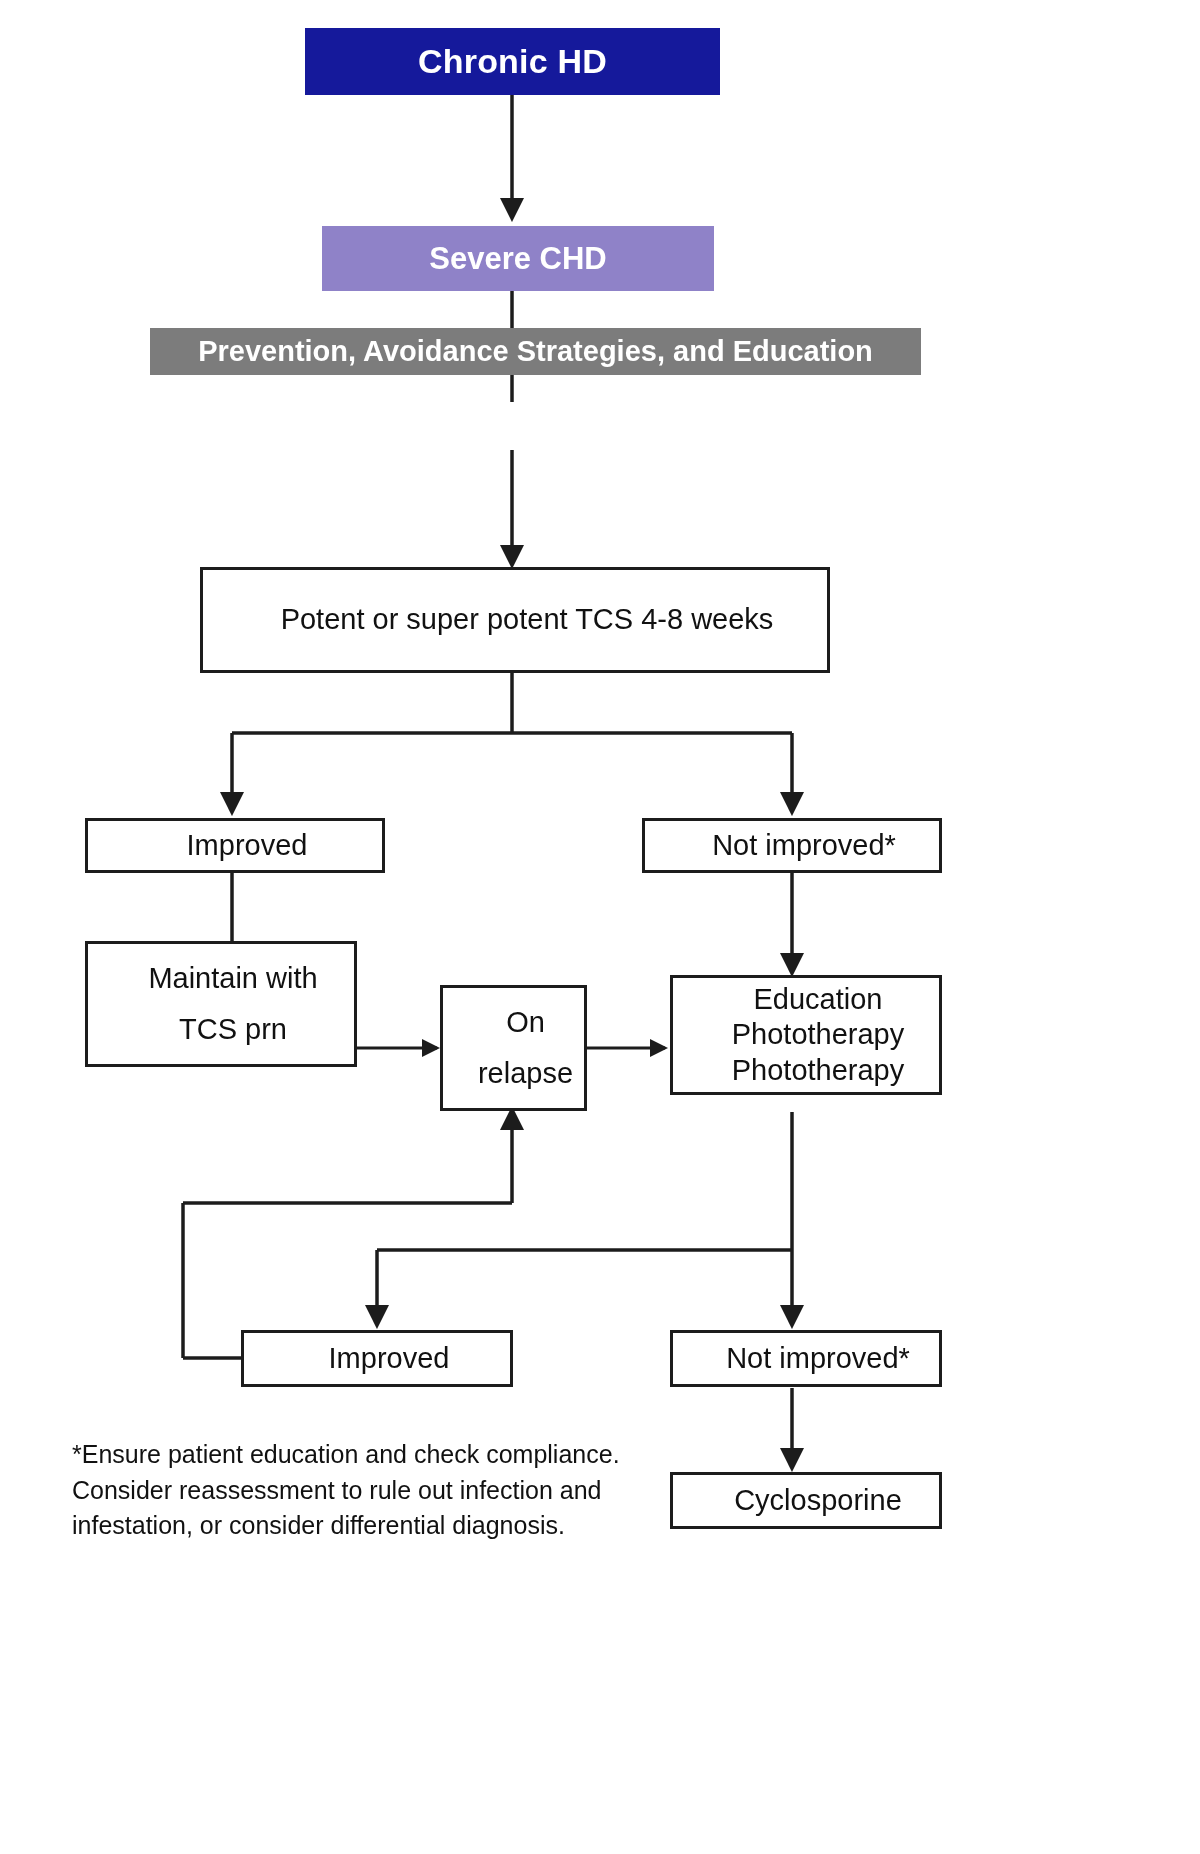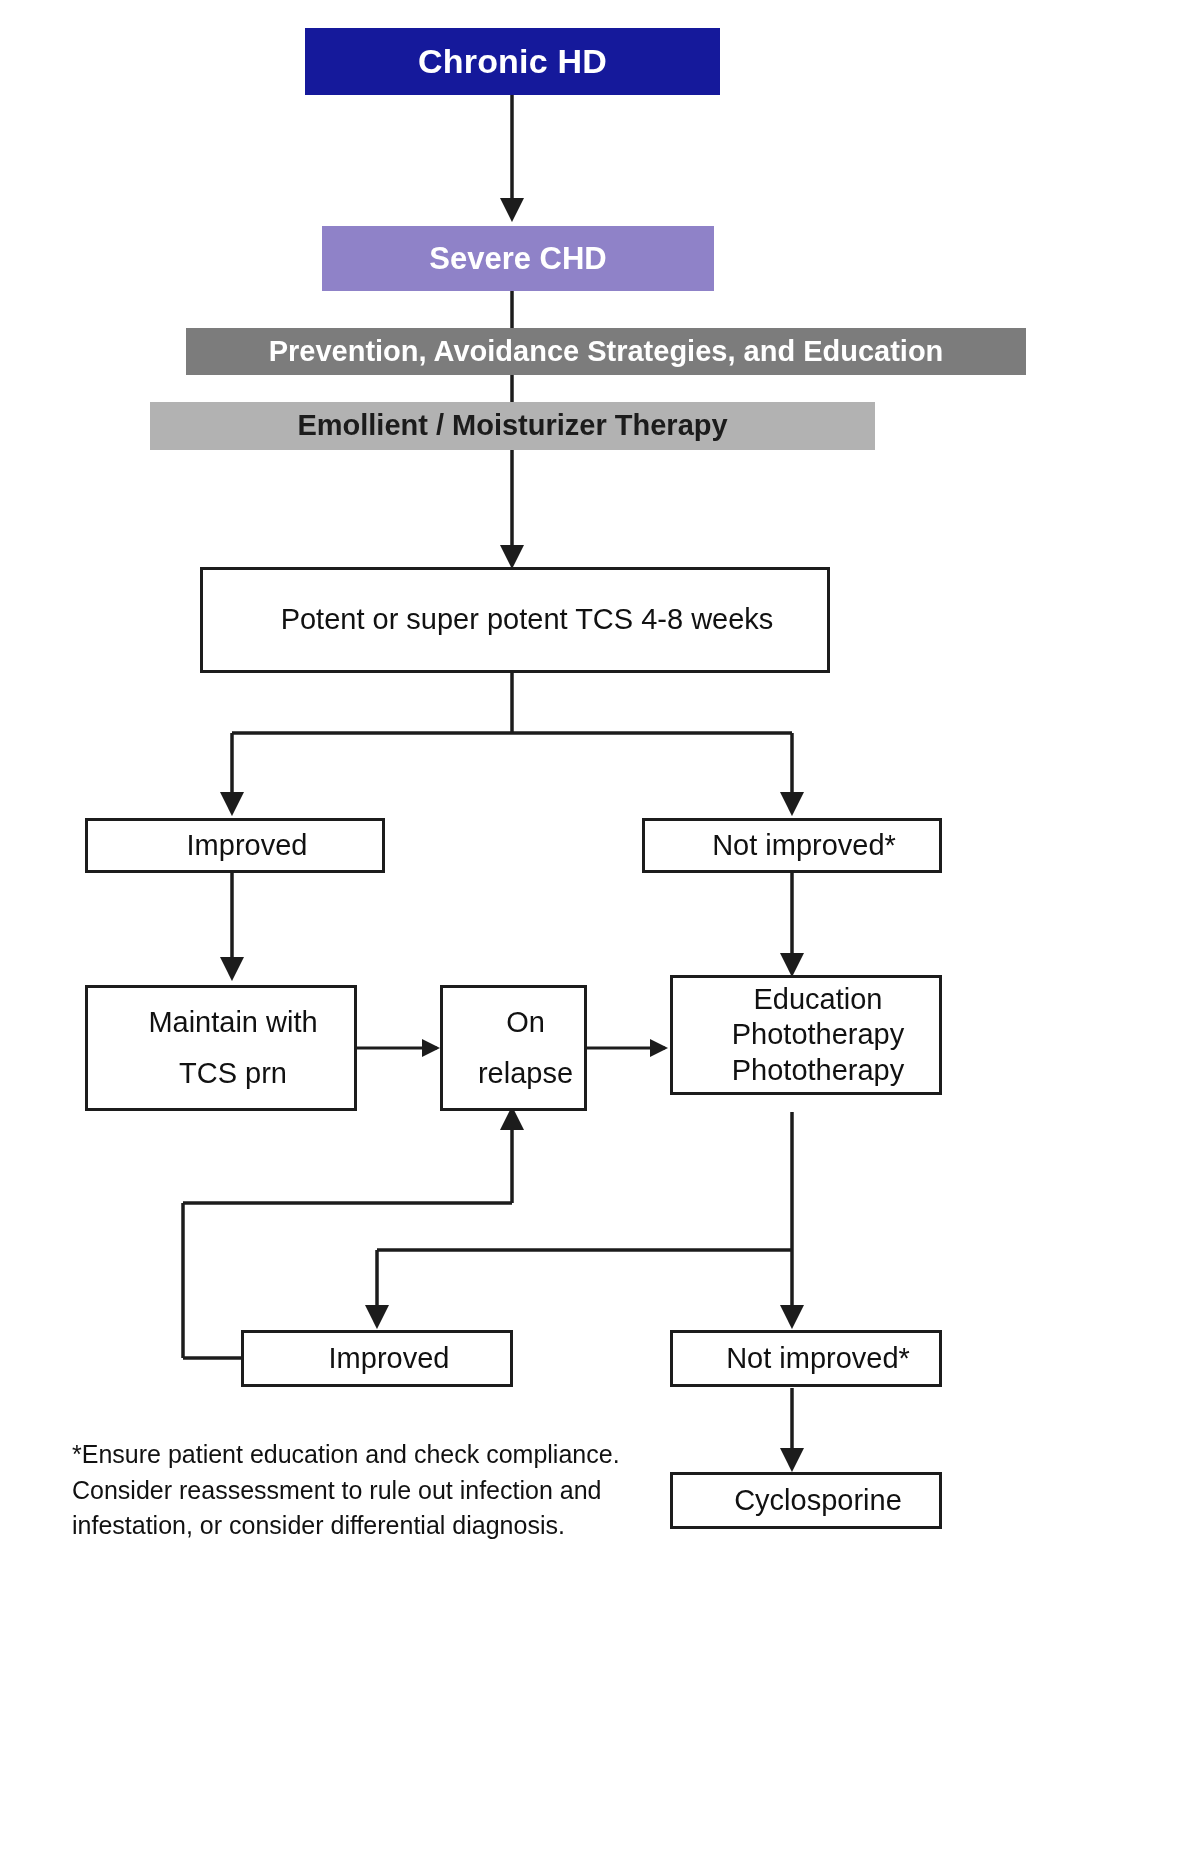--- a/index.html
+++ b/index.html
@@ -145,43 +145,40 @@
   </svg>
 
   <div class="node node-fill t-chronic" style="left:305px; top:28px; width:415px; height:67px;text-align:right;">
     <span>Chronic HD</span>
   </div>
 
   <div class="node node-fill t-severe" style="left:322px; top:226px; width:392px; height:65px;">
     <span>Severe CHD</span>
   </div>
 
-  <div class="node node-fill t-prevention" style="left:150px; top:328px; width:840px; height:47px;margin-left:36px;">
+  <div class="node node-fill t-prevention" style="left:150px; top:328px; width:771px; height:47px;">
     <span>Prevention, Avoidance Strategies, and Education</span>
   </div>
 
-  <div class="node node-fill t-emollient" style="left:150px; top:402px; width:725px; height:48px;">
-    <span>Emollient / Moisturizer Therapy</span>
-  </div>
 
   <div class="node node-outline t-plain" style="left:200px; top:567px; width:630px; height:106px;">
     <span class="stack">
       <span class="ln">Potent or super potent TCS 4-8 weeks</span>
     </span>
   </div>
 
   <div class="node node-outline t-plain" style="left:85px; top:818px; width:300px; height:55px;">
     <span>Improved</span>
   </div>
 
   <div class="node node-outline t-plain" style="left:642px; top:818px; width:300px; height:55px;">
     <span>Not improved*</span>
   </div>
 
-  <div class="node node-outline t-plain" style="left:85px; top:985px; width:272px; height:126px;">
+  <div class="node node-outline t-plain" style="left:85px; top:941px; width:272px; height:126px;">
     <span class="stack spaced">
       <span class="ln">Maintain with</span>
       <span class="ln">TCS prn</span>
     </span>
   </div>
 
   <div class="node node-outline t-plain" style="left:440px; top:985px; width:147px; height:126px;">
     <span class="stack spaced">
       <span class="ln">On</span>
       <span class="ln">relapse</span>

